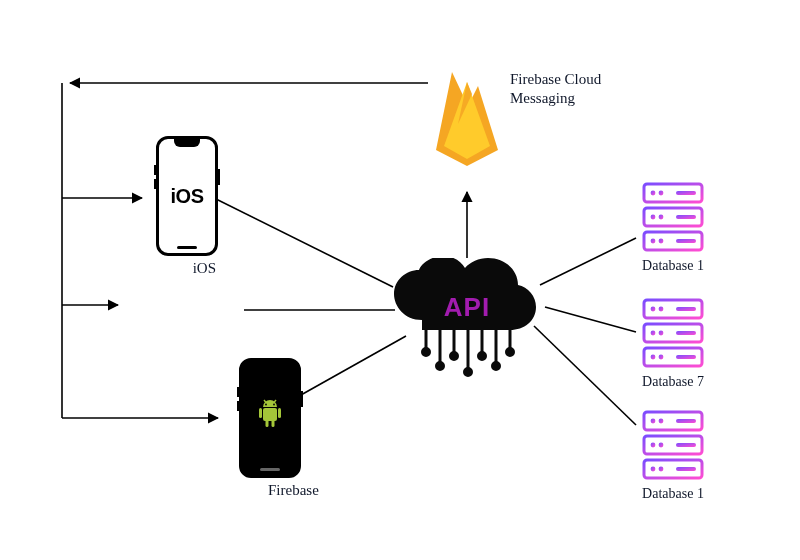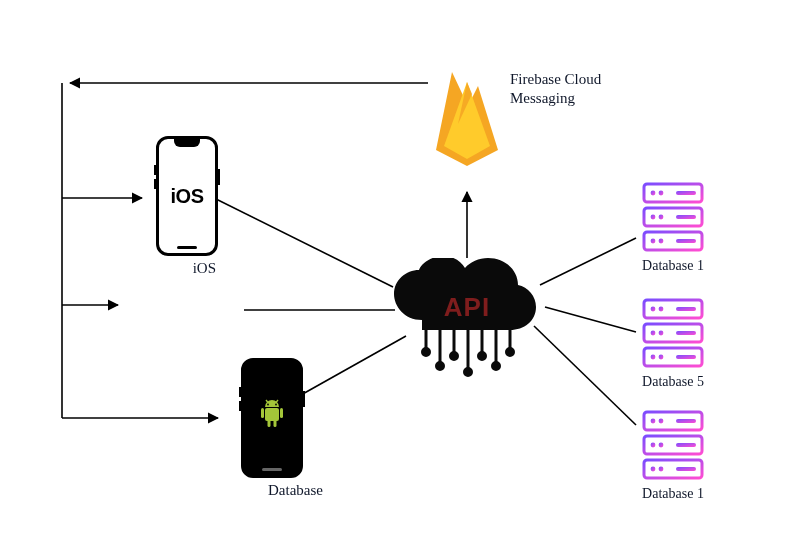--- a/index.html
+++ b/index.html
@@ -162,21 +162,21 @@
   }
   .api-cloud .apitxt {
     position: absolute;
     top: 34px;
     left: 0;
     right: 0;
     text-align: center;
     font-family: Arial, sans-serif;
     font-weight: 900;
     font-size: 26px;
-    color: #7f1d1d;
+    color: #a21caf;
     letter-spacing: 1px;
   }
 
   
   .firebase {
     position: absolute;
   }
 
   
   .server {
@@ -252,21 +252,21 @@
             <rect x="7" y="9" width="14" height="13" rx="2"></rect>
             <rect x="3" y="9" width="3" height="10" rx="1.5"></rect>
             <rect x="22" y="9" width="3" height="10" rx="1.5"></rect>
             <rect x="9.5" y="21" width="3" height="7" rx="1.5"></rect>
             <rect x="15.5" y="21" width="3" height="7" rx="1.5"></rect>
           </g>
         </svg>
       </div>
       <div class="home" style="background:#666;"></div>
     </div>
-    <div class="label caption-below" style="text-align:right; margin-left:46px;">Database</div>
+    <div class="label caption-below" style="text-align:right; margin-left:46px;">Firebase</div>
   </div>
 
   <div class="api-wrap" style="left:392px; top:258px;">
     <div class="api-cloud">
       <svg width="150" height="130" viewBox="0 0 150 130">
         <path fill="#0a0a0a" d="
           M30 62
           c-18 0 -28 -14 -28 -26
           c0 -14 12 -24 25 -24
           c3 -8 14 -14 24 -14
@@ -348,21 +348,21 @@
           <circle cx="23" cy="13" r="2.4"></circle>
         <rect x="38" y="11" width="20" height="4" rx="2"></rect>
         <circle cx="15" cy="37" r="2.4"></circle>
           <circle cx="23" cy="37" r="2.4"></circle>
         <rect x="38" y="35" width="20" height="4" rx="2"></rect>
         <circle cx="15" cy="61" r="2.4"></circle>
           <circle cx="23" cy="61" r="2.4"></circle>
         <rect x="38" y="59" width="20" height="4" rx="2"></rect>
       </g>
     </svg>
-    <div class="label">Database 5</div>
+    <div class="label">Database 7</div>
   </div>
 
   <div class="node server" style="left:638px; top:408px;">
     <svg width="70" height="74" viewBox="0 0 70 74">
       <g fill="none" stroke="url(#g1)" stroke-width="3">
         <rect x="6" y="4" width="58" height="18" rx="3"></rect>
         <rect x="6" y="28" width="58" height="18" rx="3"></rect>
         <rect x="6" y="52" width="58" height="18" rx="3"></rect>
       </g>
       <g fill="url(#g1)">

